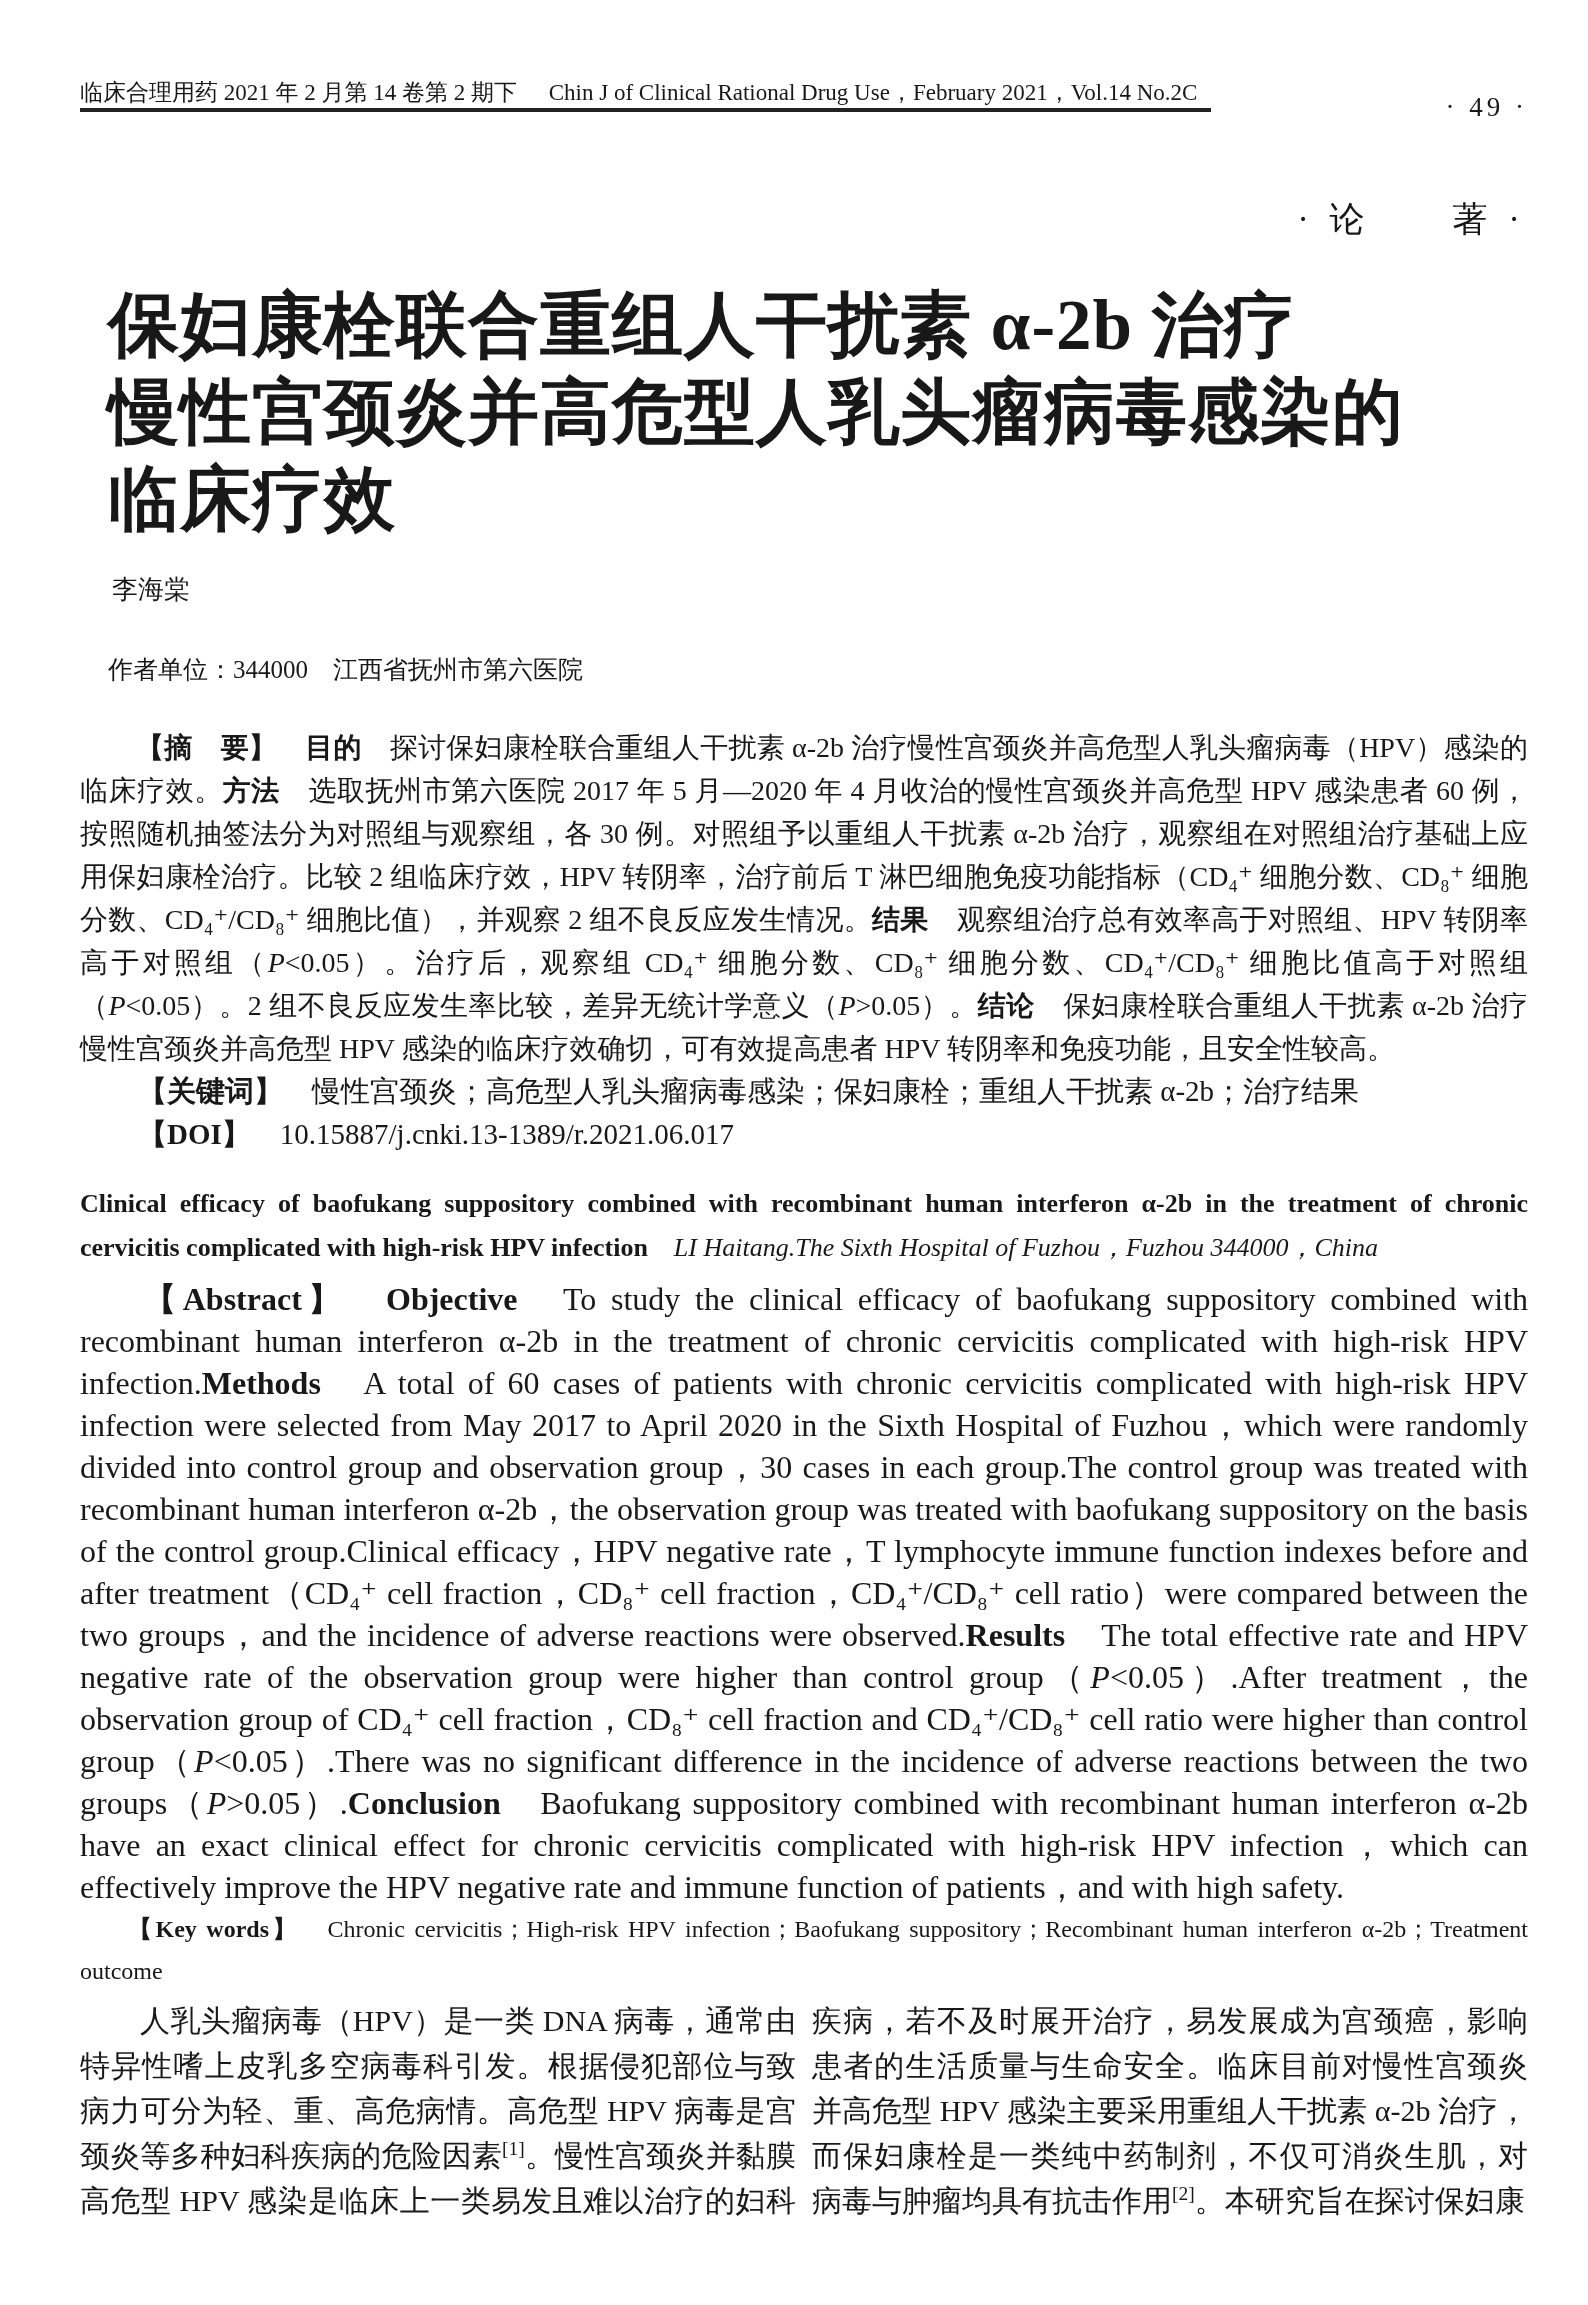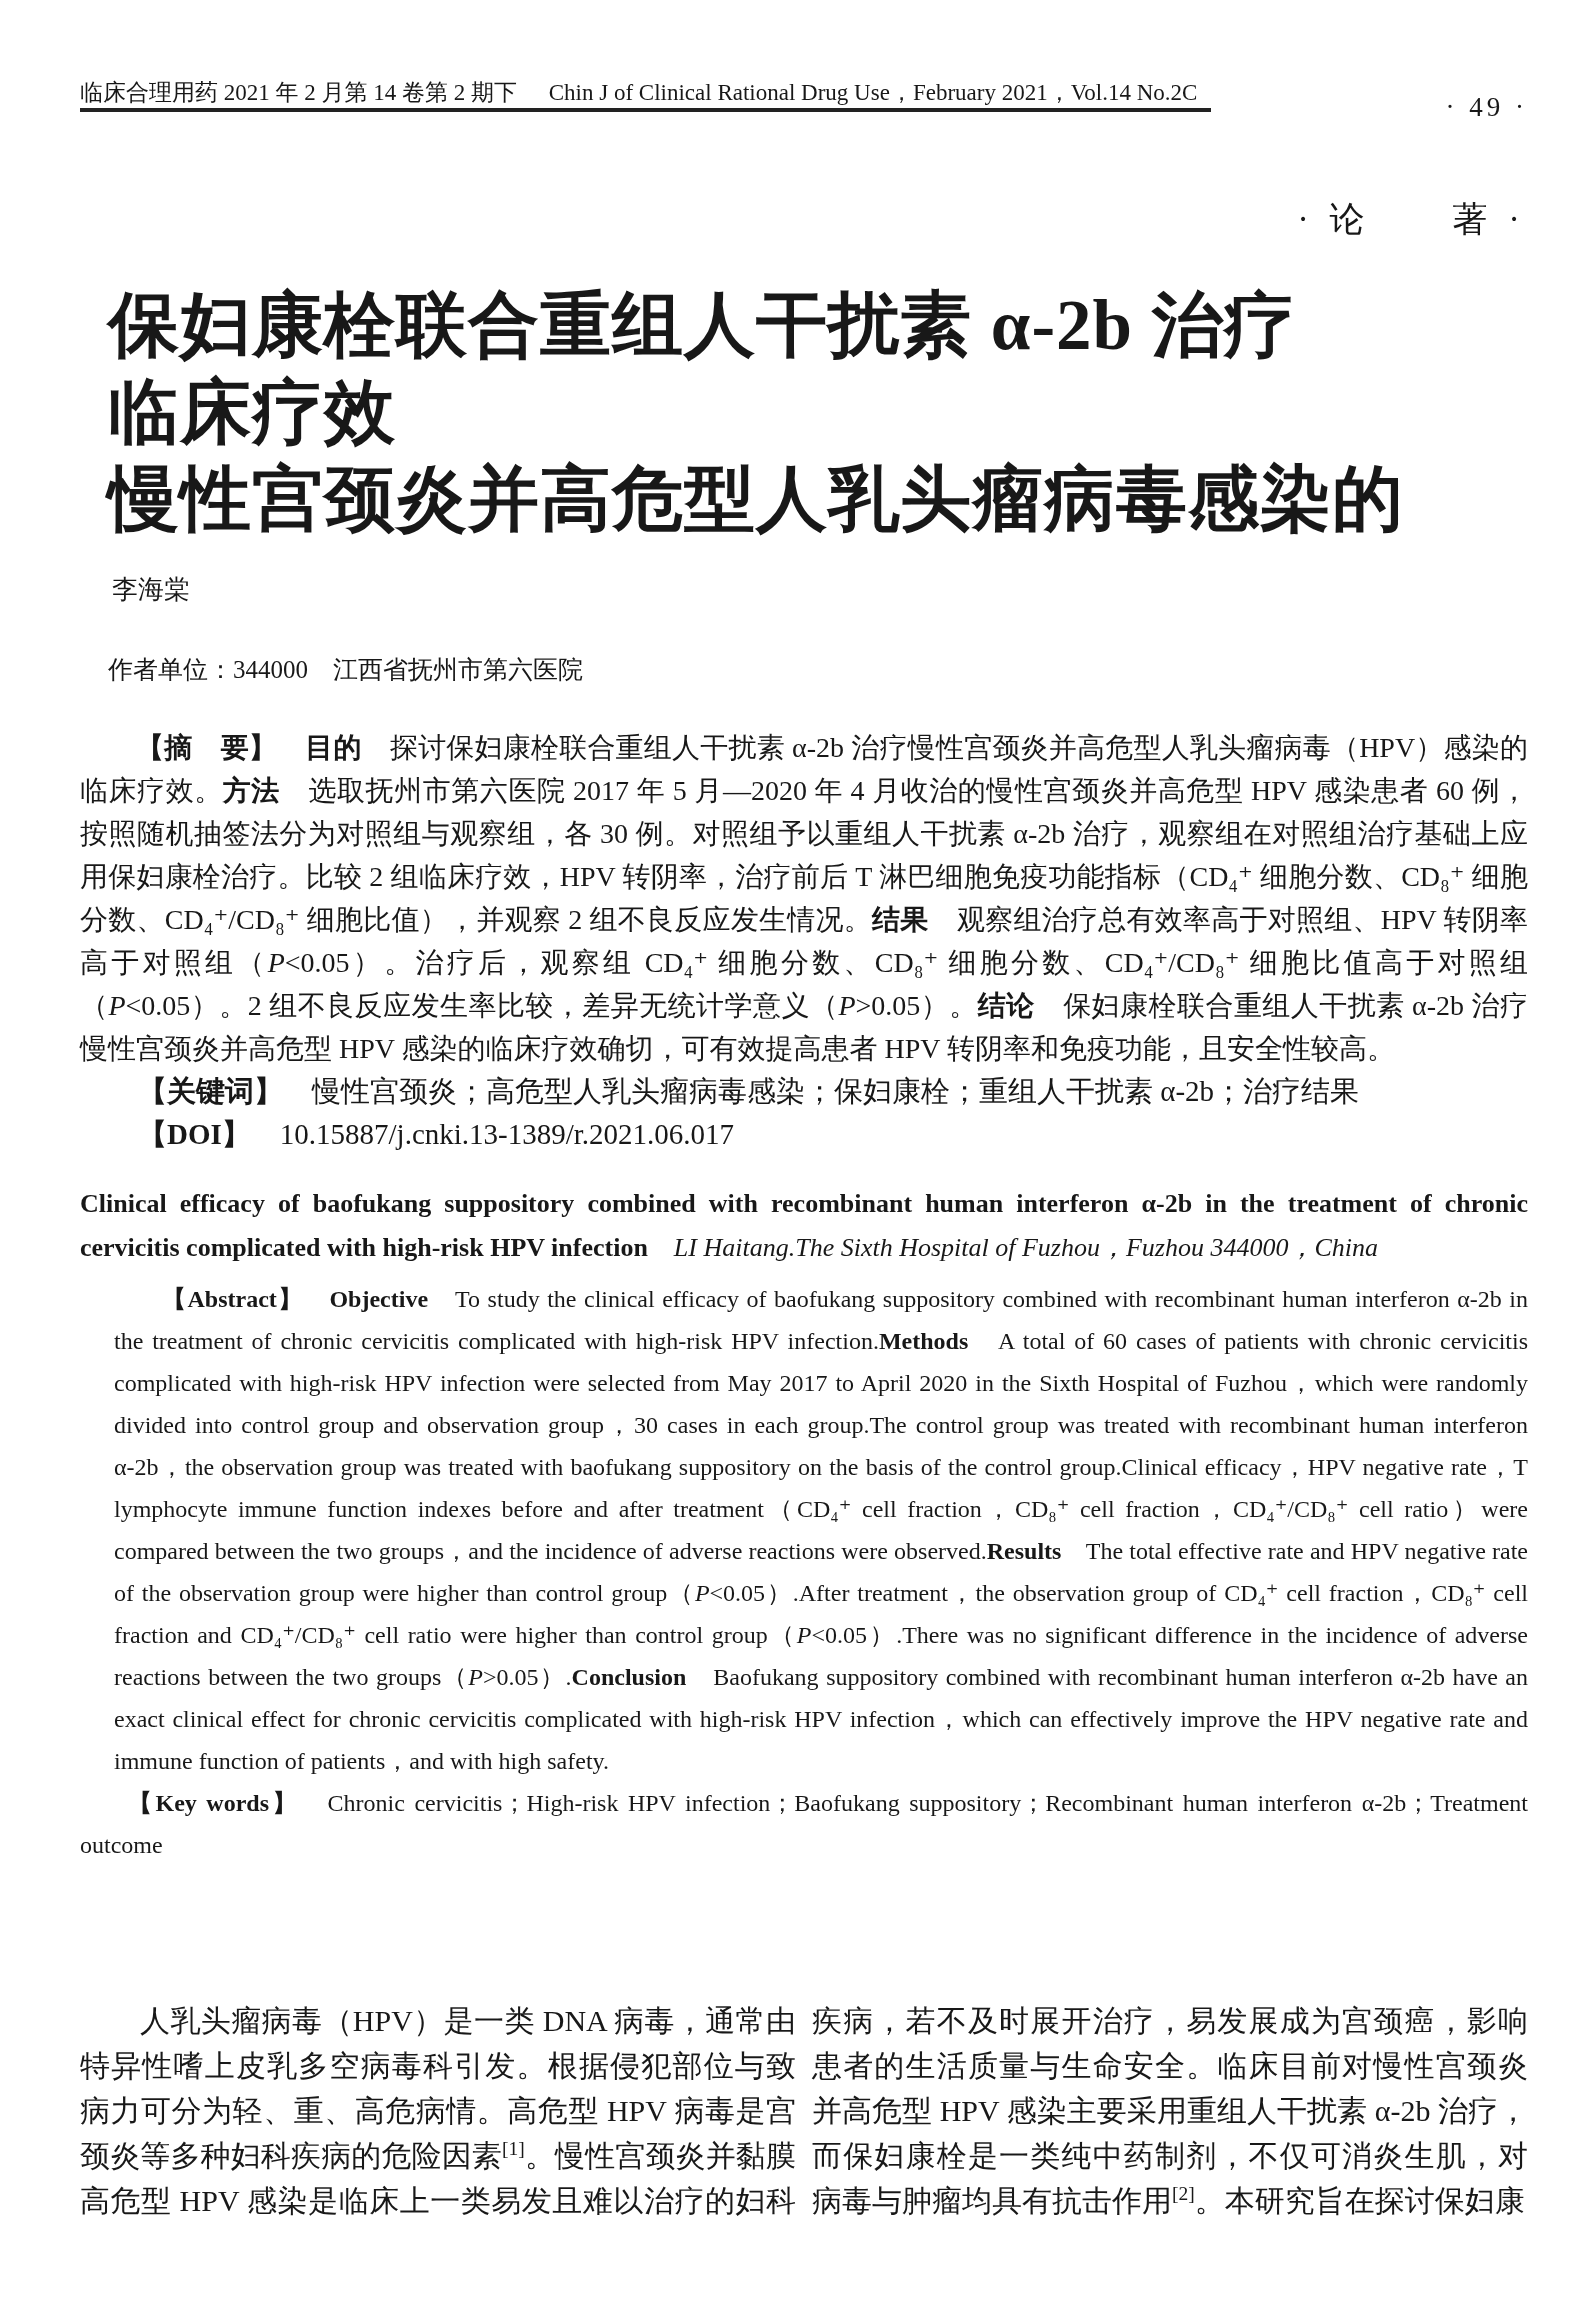--- a/index.html
+++ b/index.html
@@ -98,26 +98,25 @@
     text-indent: 2em;
   }
   .en-title {
     font-size: 26px;
     line-height: 44px;
     text-align: justify;
     margin-top: 26px;
     font-family: Liberation Serif, serif;
   }
   .abs-en {
-    font-size: 24px;
+    font-size: 32px;
     line-height: 42px;
     text-align: justify;
     text-indent: 2em;
     margin-top: 8px;
-    margin-left: 34px;
   }
   .kw-en {
     font-size: 24px;
     line-height: 42px;
     text-align: justify;
     text-indent: 2em;
   }
 
   
   .columns {
@@ -143,22 +142,22 @@
       <span>临床合理用药 2021 年 2 月第 14 卷第 2 期下</span>
       <span class="hdr-en">Chin J of Clinical Rational Drug Use，February 2021，Vol.14 No.2C</span>
     </span>
     <span class="page-number">· 49 ·</span>
   </div>
 
   <div class="section-label">· 论　　著 ·</div>
 
   <div class="title-block">
     <div>保妇康栓联合重组人干扰素 α-2b 治疗</div>
+    <div>慢性宫颈炎并高危型人乳头瘤病毒感染的</div>
     <div>临床疗效</div>
-    <div>慢性宫颈炎并高危型人乳头瘤病毒感染的</div>
   </div>
 
   <div class="author">李海棠</div>
 
   <div class="affiliation">作者单位：344000　江西省抚州市第六医院</div>
 
   <div class="flow">
     <p class="abs-cn"><span class="b">【摘　要】　</span><span class="b">目的　</span><span>探讨保妇康栓联合重组人干扰素 α-2b 治疗慢性宫颈炎并高危型人乳头瘤病毒（HPV）感染的临床疗效。</span><span class="b">方法　</span><span>选取抚州市第六医院 2017 年 5 月—2020 年 4 月收治的慢性宫颈炎并高危型 HPV 感染患者 60 例，按照随机抽签法分为对照组与观察组，各 30 例。对照组予以重组人干扰素 α-2b 治疗，观察组在对照组治疗基础上应用保妇康栓治疗。比较 2 组临床疗效，HPV 转阴率，治疗前后 T 淋巴细胞免疫功能指标（CD₄⁺ 细胞分数、CD₈⁺ 细胞分数、CD₄⁺/CD₈⁺ 细胞比值），并观察 2 组不良反应发生情况。</span><span class="b">结果　</span><span>观察组治疗总有效率高于对照组、HPV 转阴率高于对照组（</span><span class="i">P</span><span>&lt;0.05）。治疗后，观察组 CD₄⁺ 细胞分数、CD₈⁺ 细胞分数、CD₄⁺/CD₈⁺ 细胞比值高于对照组（</span><span class="i">P</span><span>&lt;0.05）。2 组不良反应发生率比较，差异无统计学意义（</span><span class="i">P</span><span>&gt;0.05）。</span><span class="b">结论　</span><span>保妇康栓联合重组人干扰素 α-2b 治疗慢性宫颈炎并高危型 HPV 感染的临床疗效确切，可有效提高患者 HPV 转阴率和免疫功能，且安全性较高。</span></p>
     <p class="kw-cn"><span class="b">【关键词】　</span><span>慢性宫颈炎；高危型人乳头瘤病毒感染；保妇康栓；重组人干扰素 α-2b；治疗结果</span></p>
     <p class="doi-line"><span class="b">【DOI】　</span><span>10.15887/j.cnki.13-1389/r.2021.06.017</span></p>

